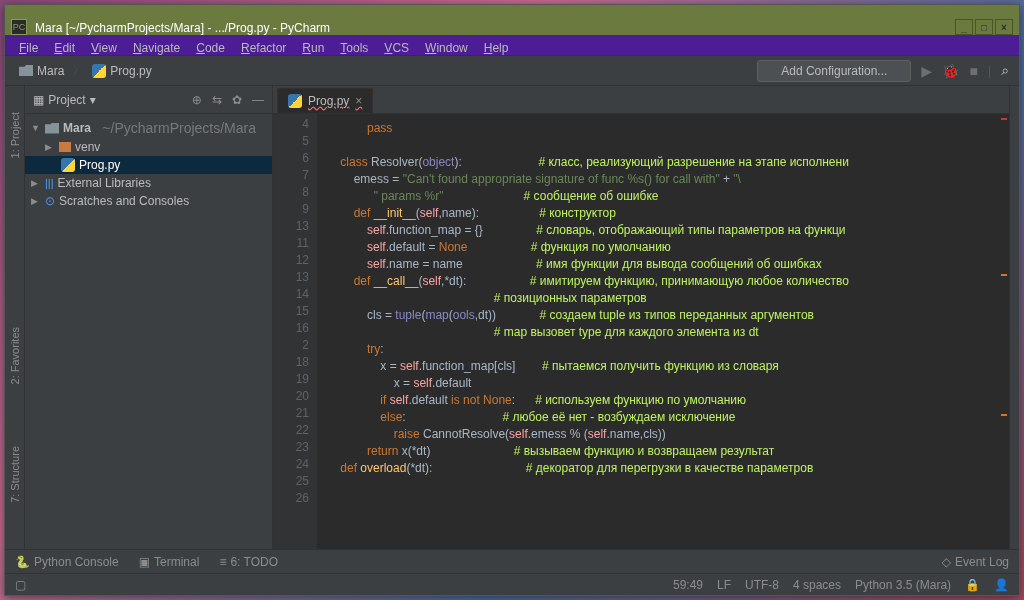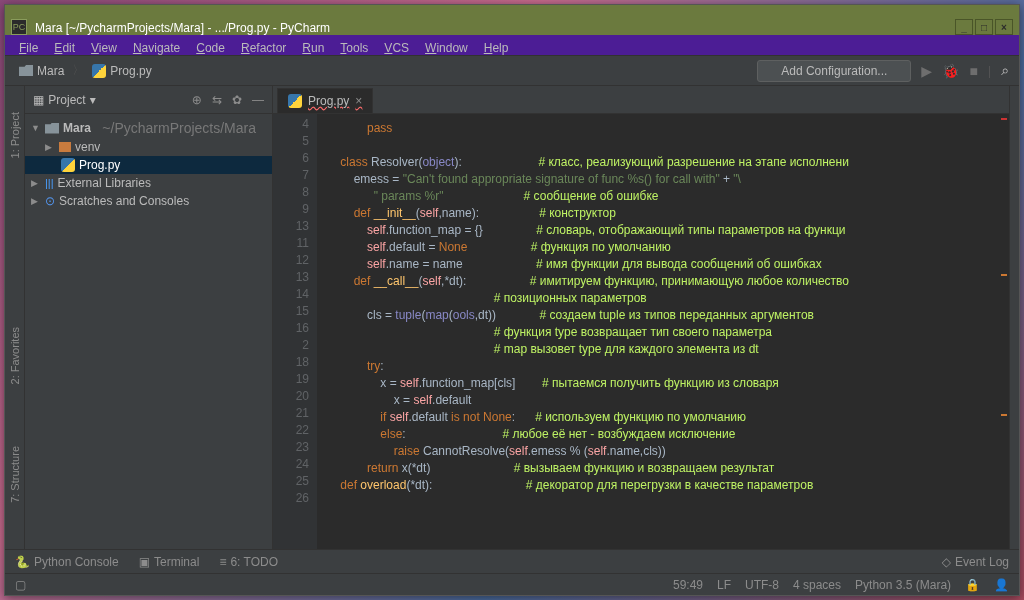--- a/index.html
+++ b/index.html
@@ -205,21 +205,20 @@
             <div class="code-line">    <span class="kw">class </span><span class="cls">Resolver</span><span class="">(</span><span class="builtin">object</span><span class="">):</span>                       <span class="cmt"># класс, реализующий разрешение на этапе исполнени</span></div>
             <div class="code-line">        <span class="">emess = </span><span class="str">"Can't found appropriate signature of func %s() for call with"</span><span class=""> + </span><span class="str">"\</span></div>
             <div class="code-line"><span class="str">              " params %r"</span>                        <span class="cmt"># сообщение об ошибке</span></div>
             <div class="code-line">        <span class="kw">def </span><span class="fn">__init__</span><span class="">(</span><span class="self">self</span><span class="">,name):</span>                  <span class="cmt"># конструктор</span></div>
             <div class="code-line">            <span class="self">self</span><span class="">.function_map = {}</span>                <span class="cmt"># словарь, отображающий типы параметров на функци</span></div>
             <div class="code-line">            <span class="self">self</span><span class="">.default = </span><span class="kw">None</span>                   <span class="cmt"># функция по умолчанию</span></div>
             <div class="code-line">            <span class="self">self</span><span class="">.name = name</span>                      <span class="cmt"># имя функции для вывода сообщений об ошибках</span></div>
             <div class="code-line">        <span class="kw">def </span><span class="fn">__call__</span><span class="">(</span><span class="self">self</span><span class="">,*dt):</span>                   <span class="cmt"># имитируем функцию, принимающую любое количество</span></div>
             <div class="code-line">                                                  <span class="cmt"># позиционных параметров</span></div>
             <div class="code-line">            <span class="">cls = </span><span class="builtin">tuple</span><span class="">(</span><span class="builtin">map</span><span class="">(</span><span class="builtin">ools</span><span class="">,dt))</span>             <span class="cmt"># создаем tuple из типов переданных аргументов</span></div>
-            <div class="code-line">                                                  <span class="cmt"># функция type возвращает тип своего параметра</span></div>
             <div class="code-line">                                                  <span class="cmt"># map вызовет type для каждого элемента из dt</span></div>
             <div class="code-line">            <span class="kw">try</span><span class="">:</span></div>
             <div class="code-line">                <span class="">x = </span><span class="self">self</span><span class="">.function_map[cls]</span>        <span class="cmt"># пытаемся получить функцию из словаря</span></div>
             <div class="code-line">                    <span class="">x = </span><span class="self">self</span><span class="">.default</span></div>
             <div class="code-line">                <span class="kw">if </span><span class="self">self</span><span class="">.default </span><span class="kw">is not None</span><span class="">:</span>      <span class="cmt"># используем функцию по умолчанию</span></div>
             <div class="code-line">                <span class="kw">else</span><span class="">:</span>                             <span class="cmt"># любое её нет - возбуждаем исключение</span></div>
             <div class="code-line">                    <span class="kw">raise </span><span class="">CannotResolve(</span><span class="self">self</span><span class="">.emess % (</span><span class="self">self</span><span class="">.name,cls))</span></div>
             <div class="code-line">            <span class="kw">return </span><span class="">x(*dt)</span>                         <span class="cmt"># вызываем функцию и возвращаем результат</span></div>
             <div class="code-line">    <span class="kw">def </span><span class="fn">overload</span><span class="">(*dt):</span>                            <span class="cmt"># декоратор для перегрузки в качестве параметров</span></div>
           </div>

